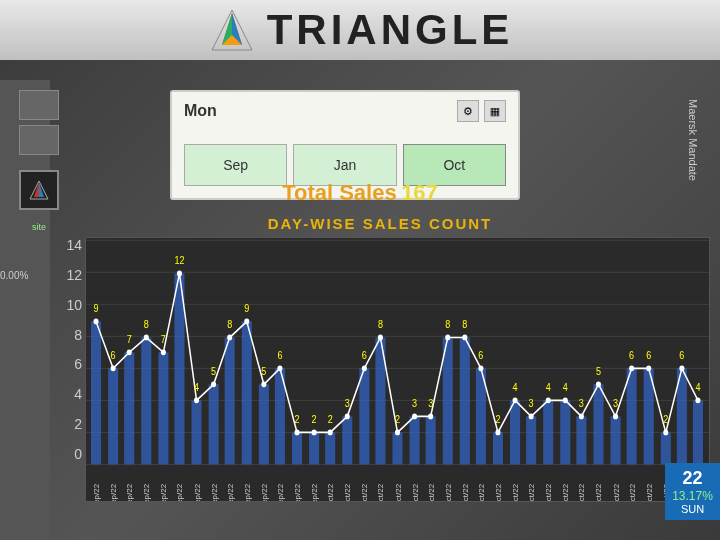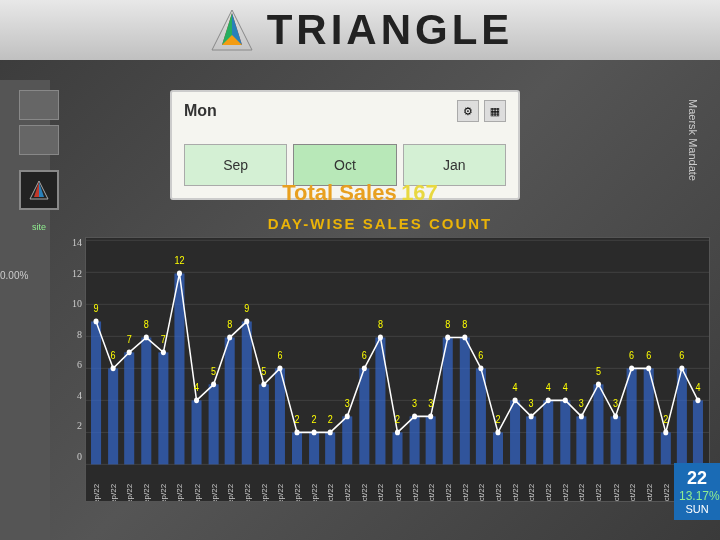--- a/index.html
+++ b/index.html
@@ -208,23 +208,22 @@
       bottom: 30px;
       width: 35px;
       display: flex;
       flex-direction: column-reverse;
       justify-content: space-between;
       align-items: flex-end;
       padding-right: 3px;
     }
 
     .y-label {
-      font-size: 10px;
+      font-size: 14px;
       color: #ccc;
-      font-family: Liberation Serif, serif;
     }
 
     
     .pct-label {
       position: absolute;
       left: 0;
       top: 270px;
       color: #ccc;
       font-size: 10px;
     }
@@ -244,21 +243,21 @@
       transform: rotate(90deg);
       color: #ccc;
       font-size: 11px;
       white-space: nowrap;
     }
 
     .bottom-right-box {
       position: absolute;
       right: 0;
       bottom: 20px;
-      width: 46px;
+      width: 55px;
       background: #1a6bb5;
       padding: 5px;
       text-align: center;
     }
 
     .bottom-right-num {
       color: #fff;
       font-size: 18px;
       font-weight: bold;
     }
@@ -312,22 +311,22 @@
 <div class="filter-panel">
   <div class="filter-header">
     <span class="filter-title">Mon</span>
     <div class="filter-icons">
       <div class="filter-icon-btn">⚙</div>
       <div class="filter-icon-btn">▦</div>
     </div>
   </div>
   <div class="filter-months">
     <div class="month-btn">Sep</div>
+    <div class="month-btn">Jan</div>
     <div class="month-btn active">Oct</div>
-    <div class="month-btn">Jan</div>
   </div>
 </div>
 
 <div class="total-sales">
   <span class="total-label">Total Sales</span>
   <span class="total-value">167</span>
 </div>
 
 <div class="pct-label">0.00%</div>
 

